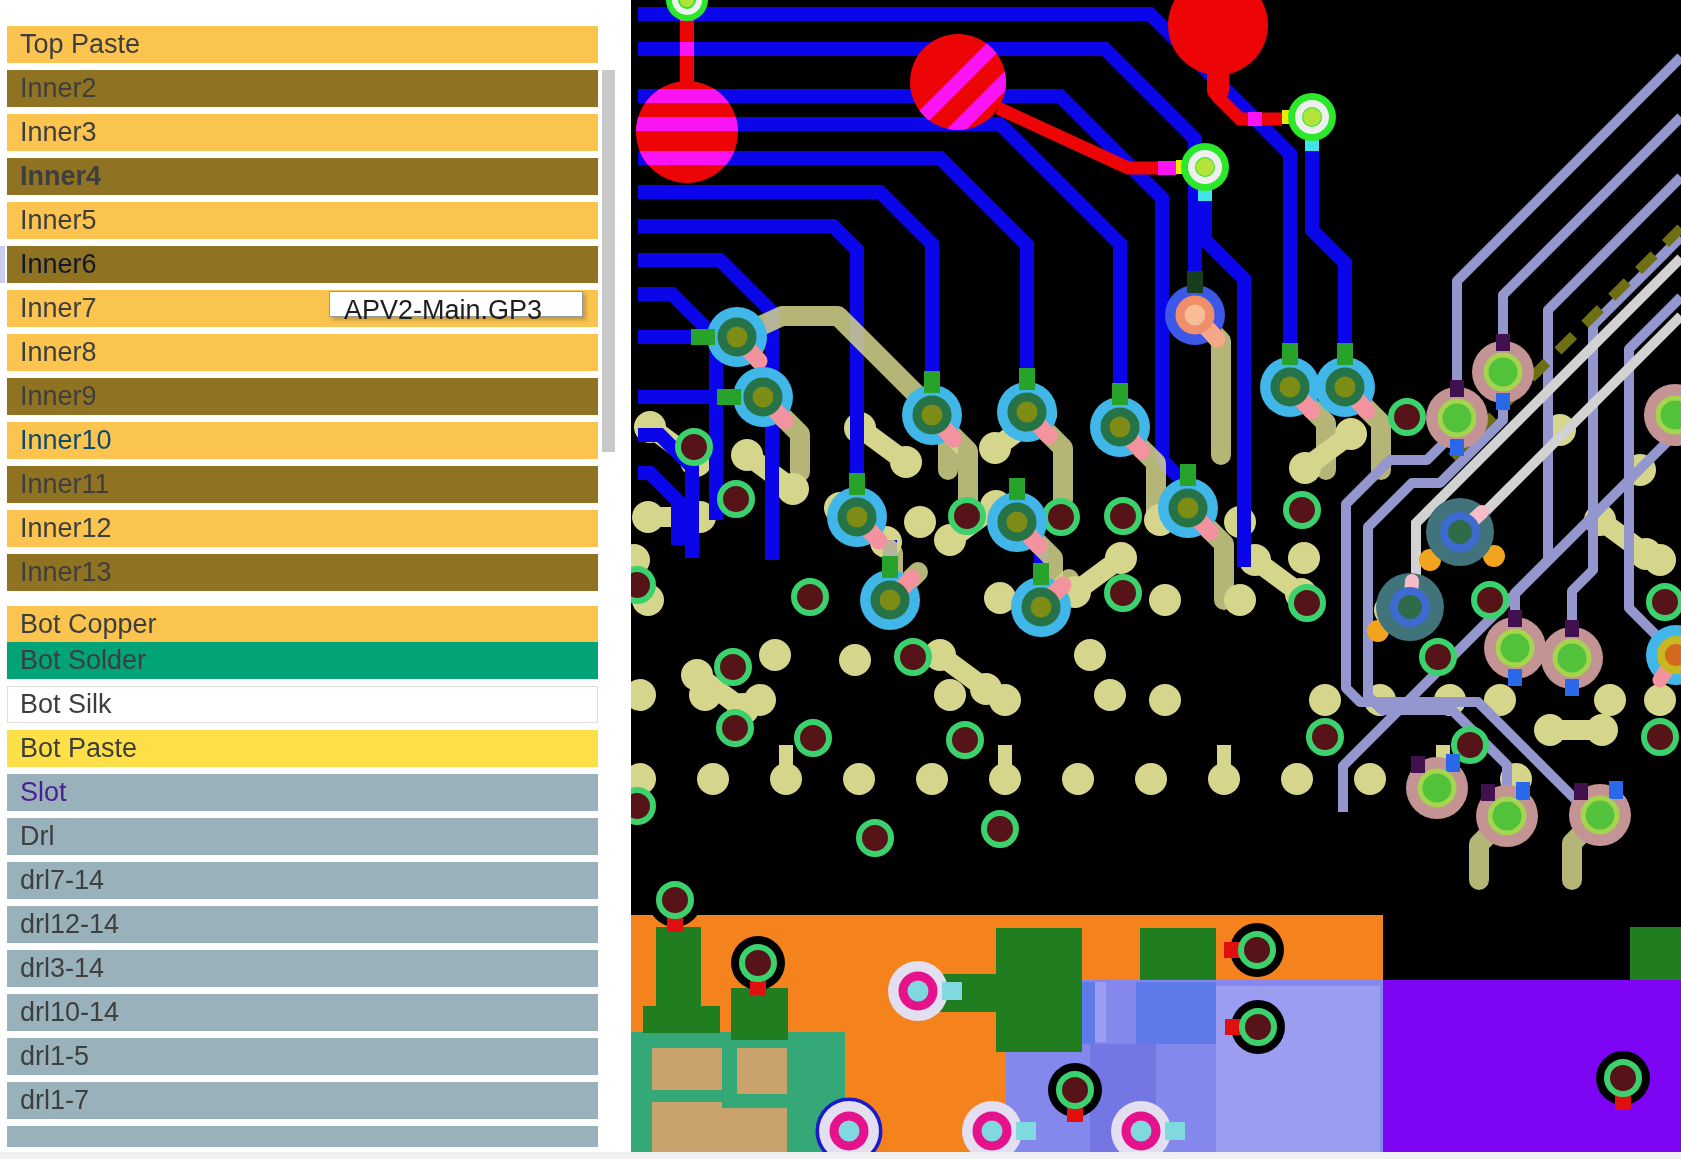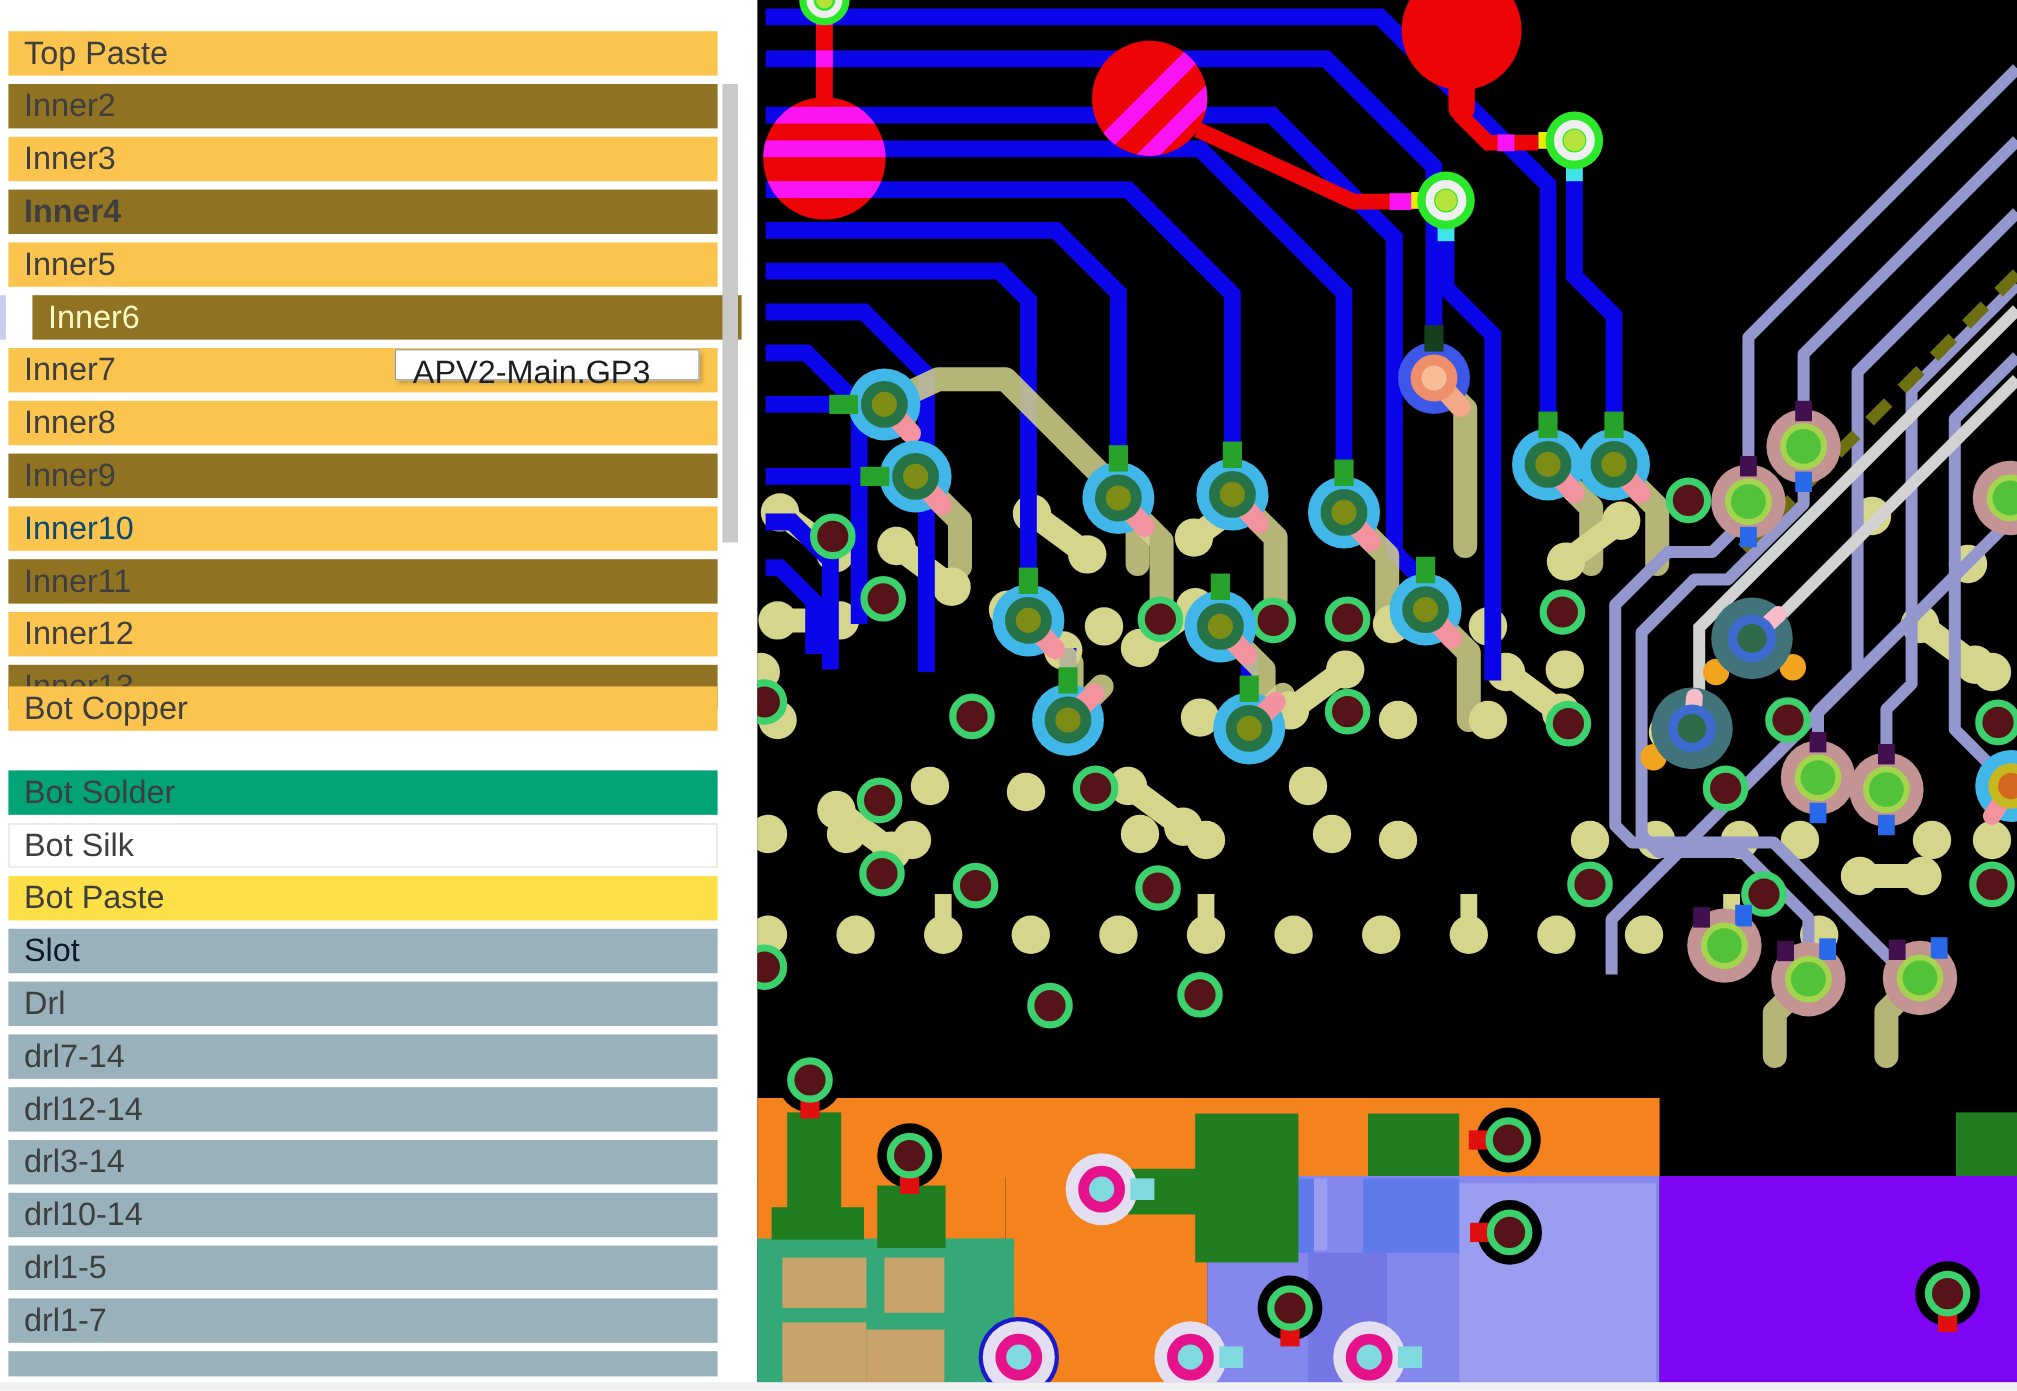--- a/index.html
+++ b/index.html
@@ -39,33 +39,33 @@
 
 <div class="app">
 
   <div>
     <div>
         <div class="layer-row" style="top: 26px; background: rgb(250, 196, 78); color: rgb(62, 62, 62);">Top Paste</div>
         <div class="layer-row" style="top: 70px; background: rgb(143, 115, 34); color: rgb(62, 62, 62);">Inner2</div>
         <div class="layer-row" style="top: 114px; background: rgb(250, 196, 78); color: rgb(62, 62, 62);">Inner3</div>
         <div class="layer-row" style="top: 158px; background: rgb(143, 115, 34); color: rgb(62, 62, 62); font-weight: bold;">Inner4</div>
         <div class="layer-row" style="top: 202px; background: rgb(250, 196, 78); color: rgb(62, 62, 62);">Inner5</div>
-        <div class="layer-row" style="top: 246px; background: rgb(143, 115, 34); color: #fef9c3; margin-left: 20px;">Inner6</div>
+        <div class="layer-row" style="top: 246px; background: rgb(143, 115, 34); color: #0f172a;">Inner6</div>
         <div class="layer-row" style="top: 290px; background: rgb(250, 196, 78); color: rgb(62, 62, 62);">Inner7</div>
         <div class="layer-row" style="top: 334px; background: rgb(250, 196, 78); color: rgb(62, 62, 62);">Inner8</div>
         <div class="layer-row" style="top: 378px; background: rgb(143, 115, 34); color: rgb(62, 62, 62);">Inner9</div>
         <div class="layer-row" style="top: 422px; background: rgb(250, 196, 78); color: #0c4a6e;">Inner10</div>
         <div class="layer-row" style="top: 466px; background: rgb(143, 115, 34); color: rgb(62, 62, 62);">Inner11</div>
         <div class="layer-row" style="top: 510px; background: rgb(250, 196, 78); color: rgb(62, 62, 62);">Inner12</div>
         <div class="layer-row" style="top: 554px; background: rgb(143, 115, 34); color: rgb(62, 62, 62);">Inner13</div>
-        <div class="layer-row" style="top: 572px; background: rgb(250, 196, 78); color: rgb(62, 62, 62);">Bot Copper</div>
+        <div class="layer-row" style="top: 606px; background: rgb(250, 196, 78); color: rgb(62, 62, 62);">Bot Copper</div>
         <div class="layer-row" style="top: 642px; background: rgb(2, 163, 118); color: rgb(62, 62, 62);">Bot Solder</div>
         <div class="layer-row" style="top: 686px; background: rgb(255, 255, 255); color: rgb(62, 62, 62); box-shadow: rgb(222, 222, 222) 0px 0px 0px 1px inset;">Bot Silk</div>
         <div class="layer-row" style="top: 730px; background: #fde047; color: rgb(62, 62, 62);">Bot Paste</div>
-        <div class="layer-row" style="top: 774px; background: rgb(152, 177, 187); color: #0f172a;">Slot</div>
+        <div class="layer-row" style="top: 774px; background: rgb(152, 177, 187); color: #4c1d95;">Slot</div>
         <div class="layer-row" style="top: 818px; background: rgb(152, 177, 187); color: rgb(62, 62, 62);">Drl</div>
         <div class="layer-row" style="top: 862px; background: rgb(152, 177, 187); color: rgb(62, 62, 62);">drl7-14</div>
         <div class="layer-row" style="top: 906px; background: rgb(152, 177, 187); color: rgb(62, 62, 62);">drl12-14</div>
         <div class="layer-row" style="top: 950px; background: rgb(152, 177, 187); color: rgb(62, 62, 62);">drl3-14</div>
         <div class="layer-row" style="top: 994px; background: rgb(152, 177, 187); color: rgb(62, 62, 62);">drl10-14</div>
         <div class="layer-row" style="top: 1038px; background: rgb(152, 177, 187); color: rgb(62, 62, 62);">drl1-5</div>
         <div class="layer-row" style="top: 1082px; background: rgb(152, 177, 187); color: rgb(62, 62, 62);">drl1-7</div>
         <div class="layer-row" style="top: 1126px; background: rgb(152, 177, 187); color: rgb(62, 62, 62); height: 21px;"></div>
       </div>
     <div class="sel-indicator"></div>

